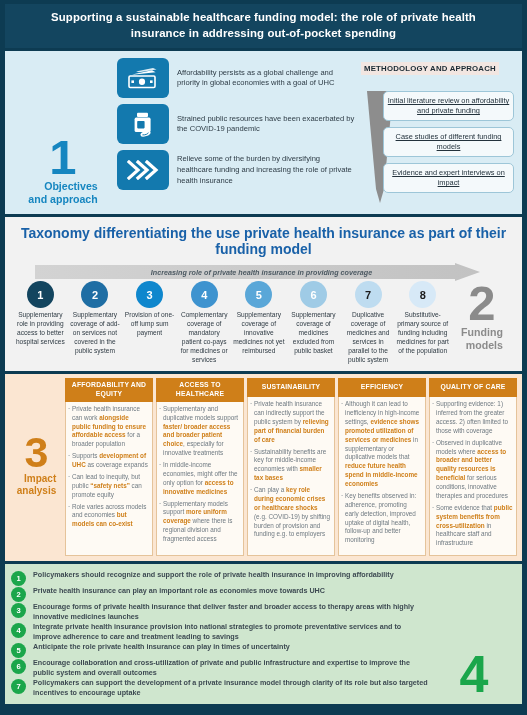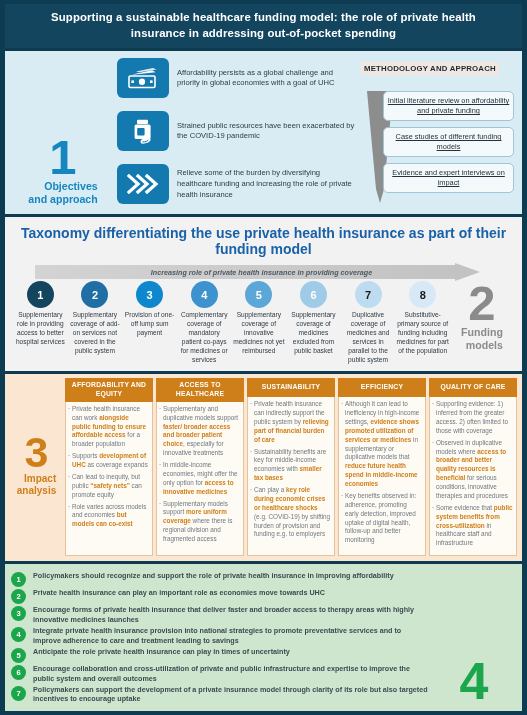--- a/index.html
+++ b/index.html
@@ -3,21 +3,21 @@
 <meta charset="utf-8">
 <style>
   * { box-sizing: border-box; margin:0; padding:0; }
   body {
     width:527px; height:715px;
     background:#0d3b52;
     font-family:"Liberation Sans", sans-serif;
     overflow:hidden;
   }
   .poster {
-    width:527px; height:715px;
+    width:527px; height:554px;
     background:#0d3b52;
     padding:4px 5px 4px 5px;
     display:flex; flex-direction:column;
     gap:3px;
   }
 
   
   .title-bar {
     background:#13455f;
     color:#ffffff;
@@ -35,21 +35,21 @@
     display:flex;
     padding:6px 6px 7px 4px;
     position:relative;
   }
   .numblock { width:108px; display:flex; flex-direction:column; justify-content:flex-end;
               align-items:center; padding-bottom:2px; }
   .num-big { font-size:49px; font-weight:bold; line-height:.82; }
   .num-cap { font-weight:bold; font-size:10.6px; line-height:1.22; text-align:right; margin-top:2px;}
   .sec1 .num-big, .sec1 .num-cap { color:#1686c0; }
 
-  .bullet-col { width:238px; display:flex; flex-direction:column; gap:13px; padding-top:1px;}
+  .bullet-col { width:238px; display:flex; flex-direction:column; gap:6px; padding-top:1px;}
   .brow { display:flex; align-items:center; gap:8px; }
   .icon-tile {
     width:52px; height:40px; border-radius:6px; background:#1379ae;
     flex:0 0 auto; display:flex; align-items:center; justify-content:center;
   }
   .brow-txt { font-size:7.6px; color:#2d3b45; line-height:1.42; }
 
   .method { flex:1; padding-left:6px; position:relative; }
   .method-h {
     font-size:7.8px; font-weight:bold; color:#1b2a33; letter-spacing:.2px;

